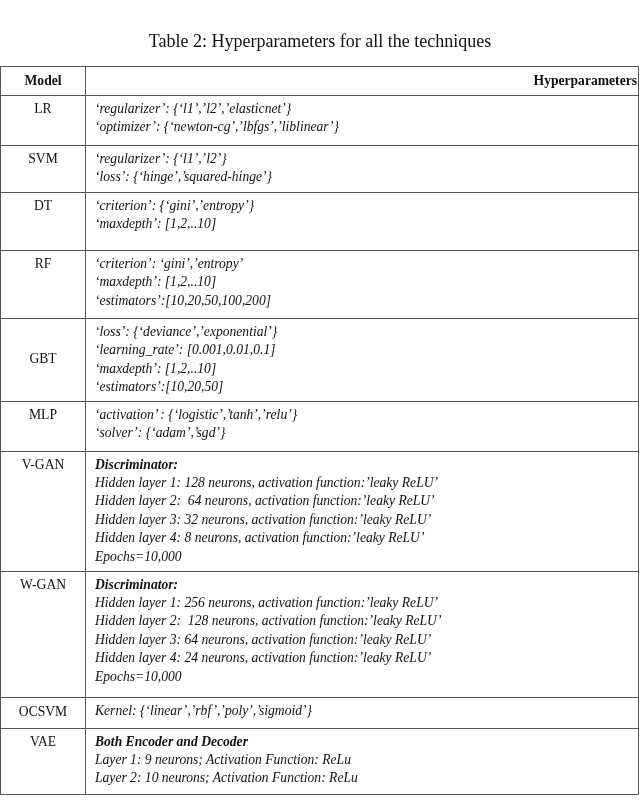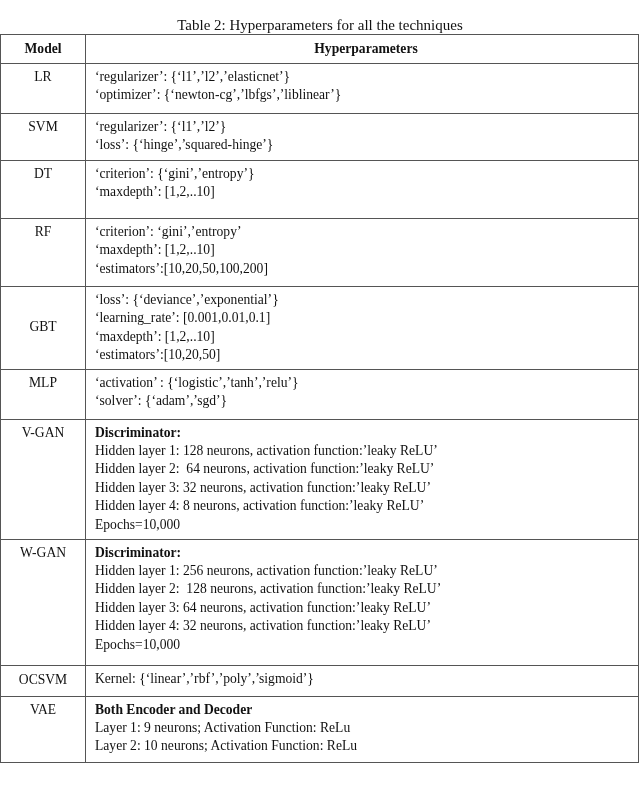--- a/index.html
+++ b/index.html
@@ -1,25 +1,25 @@
 <!DOCTYPE html>
 <html><head>
 <meta charset="utf-8">
 <style>
   html, body { margin: 0; padding: 0; background: #ffffff; }
   body { width: 640px; height: 810px; overflow: hidden; font-family: "Liberation Serif", "DejaVu Serif", serif; color: #111; }
-  .caption { text-align: center; font-size: 15px; line-height: 18px; height: 18px; margin: 0; padding-top: 16px; }
+  .caption { text-align: center; font-size: 18px; line-height: 18px; height: 18px; margin: 16px; padding-top: 16px; }
   table { border-collapse: collapse; width: 639px; margin-left: 0; table-layout: fixed; }
   td, th { border: 1.5px solid #555; font-size: 13.6px; line-height: 18.4px; vertical-align: top; }
   th { font-weight: bold; height: 26px; vertical-align: middle; }
   th.model, td.model { width: 82px; text-align: center; }
-  th.hp { text-align: center; padding-left: 9px; }
+  th.hp { text-align: right; padding-left: 9px; }
   td.model { padding-top: 4px; font-family: Liberation Serif, serif; }
   td.hp { padding: 4px 4px 4px 9px; text-align: left; }
-  .line { display: block; white-space: pre; }
+  .line { display: block; white-space: pre; font-style: italic; }
   .bold { font-weight: bold; }
   td.vmid { vertical-align: middle; padding-top: 0; }
 </style>
 </head>
 <body>
 
 <div class="caption">Table 2: Hyperparameters for all the techniques</div>
 
 <table>
   <thead>
@@ -93,21 +93,21 @@
       </td>
     </tr>
 
     <tr style="height:126px">
       <td class="model">W-GAN</td>
       <td class="hp">
         <span class="line bold">Discriminator:</span>
         <span class="line">Hidden layer 1: 256 neurons, activation function:’leaky ReLU’</span>
         <span class="line">Hidden layer 2:  128 neurons, activation function:’leaky ReLU’</span>
         <span class="line">Hidden layer 3: 64 neurons, activation function:’leaky ReLU’</span>
-        <span class="line">Hidden layer 4: 32 neurons, activation function:’leaky ReLU’</span>
+        <span class="line">Hidden layer 4: 24 neurons, activation function:’leaky ReLU’</span>
         <span class="line">Epochs=10,000</span>
       </td>
     </tr>
 
     <tr style="height:31px">
       <td class="model vmid">OCSVM</td>
       <td class="hp">
         <span class="line">Kernel: {‘linear’,’rbf’,’poly’,’sigmoid’}</span>
       </td>
     </tr>

